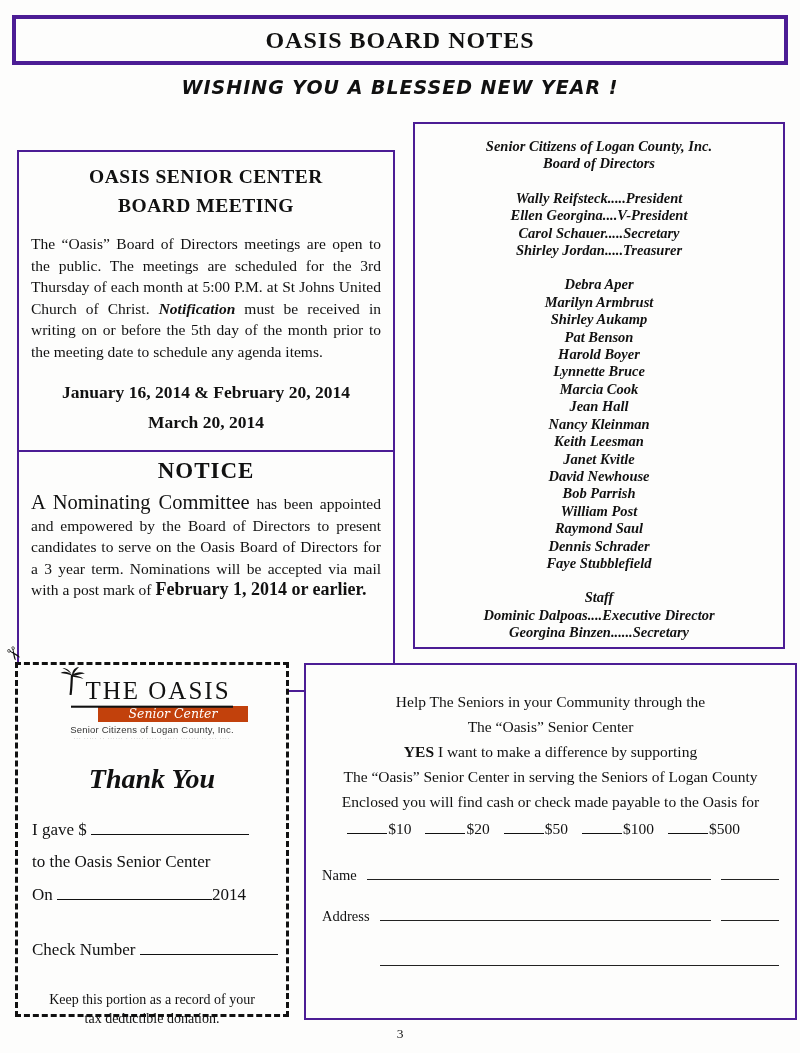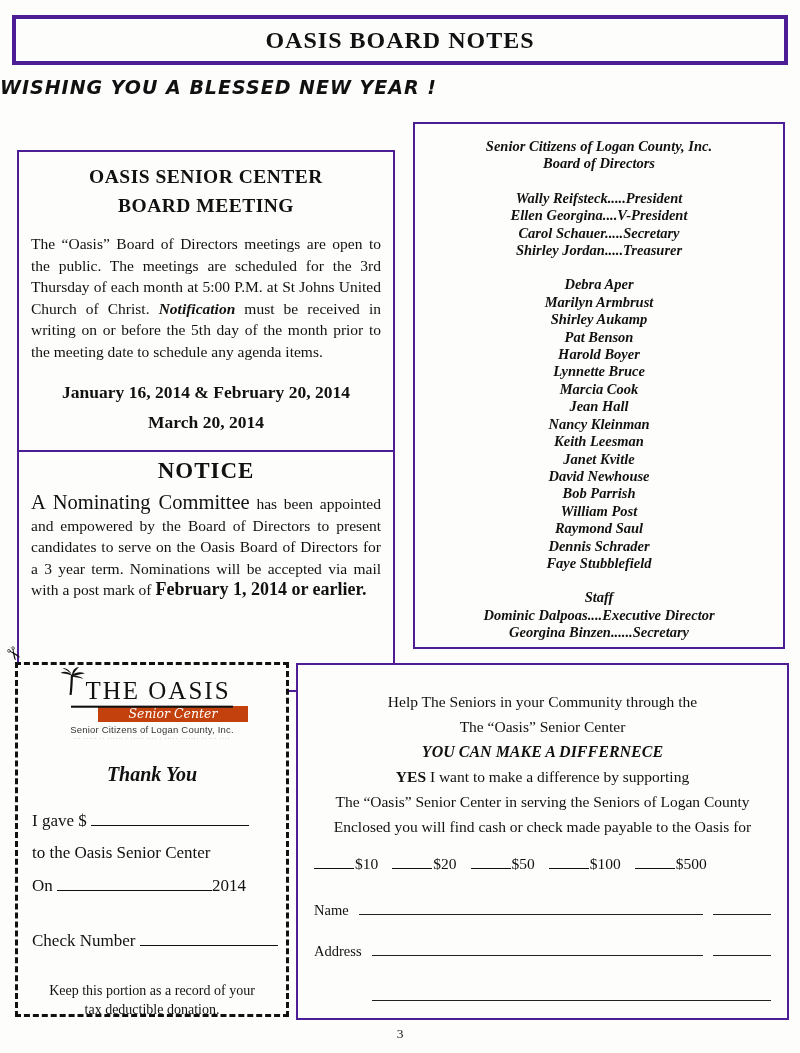--- a/index.html
+++ b/index.html
@@ -7,21 +7,21 @@
     position:relative;width:800px;height:1053px;margin:0 auto;
     background:#fdfdfc;color:#111;overflow:hidden;
     font-family:"Liberation Serif","DejaVu Serif",serif;
   }
   .box{position:absolute;border:2px solid #4c1d95;background:#fdfdfc;box-sizing:border-box;}
 
   
   #title-box{left:12px;top:15px;width:776px;height:50px;border-width:4px;
     display:flex;align-items:center;justify-content:center;}
   #title-box .t{font-size:24px;font-weight:bold;letter-spacing:1px;}
-  #greeting{position:absolute;left:0;top:76px;width:800px;
+  #greeting{position:absolute;left:0;top:76px;width:800px;text-align:center;
     font-family:"DejaVu Sans","Liberation Sans",sans-serif;
     font-style:italic;font-weight:bold;font-size:19px;letter-spacing:1px;}
 
   
   #meeting-box{left:17px;top:122px;width:378px;height:315px;padding:10px 12px 0 12px;margin-top:28px;}
   #meeting-box .h{ text-align:center;font-weight:bold;font-size:19.5px;line-height:29px;letter-spacing:.5px;}
   #meeting-box .p{margin-top:13px;font-size:15.5px;line-height:21.5px;text-align:justify;}
   #meeting-box .p .em{font-weight:bold;font-style:italic;}
   #meeting-box .dates{margin-top:15px;text-align:center;font-weight:bold;font-size:17.5px;line-height:30px;}
 
@@ -45,32 +45,32 @@
   .logo .palm{position:absolute;left:8px;top:-10px;}
   .logo .wordmark{display:inline-block;font-size:25px;letter-spacing:2px;
     border-bottom:2px solid #111;padding:0 2px 0 14px;transform:scaleY(1.05);}
   .logo .banner{width:150px;margin:-1px 0 0 46px;background:#c2410c;color:#fff;
     font-style:italic;font-size:12.5px;line-height:16px;text-align:center;
     font-family:"DejaVu Serif",serif;}
   .logo .orgline{margin-top:2px;font-family:"Liberation Sans",sans-serif;
     font-size:9.5px;color:#333;letter-spacing:.2px;}
   .logo .fineprint{font-family:"Liberation Sans",sans-serif;font-size:5px;color:#777;
     letter-spacing:1px;line-height:6px;filter:blur(.3px);}
-  #coupon-box .thanks{margin-top:22px;text-align:center;font-weight:bold;font-style:italic;font-size:20px;}
+  #coupon-box .thanks{margin-top:22px;text-align:center;font-weight:bold;font-style:italic;font-size:28px;}
   .cline{margin:24px 2px 0 2px;font-size:17px;white-space:nowrap;}
   .cline.tight{margin-top:12px;}
   .uline{display:inline-block;border-bottom:1.5px solid #111;height:15px;vertical-align:baseline;}
   #coupon-box .keep{margin-top:30px;text-align:center;font-size:14px;line-height:19px;}
 
   
-  #form-box{left:296px;top:663px;width:493px;height:357px;padding:24px 16px 0 16px;}
+  #form-box{left:304px;top:663px;width:493px;height:357px;padding:24px 16px 0 16px;}
   #form-box .fl{text-align:center;font-size:15.5px;line-height:25px;}
   #form-box .fl.slogan{font-weight:bold;font-style:italic;font-size:16px;}
   #form-box .fl .yes{font-weight:bold;}
-  #amounts{margin-top:12px;font-size:15.5px;line-height:25px;white-space:nowrap;}
+  #amounts{text-align:center;margin-top:2px;font-size:15.5px;line-height:25px;white-space:nowrap;}
   #amounts .blank{display:inline-block;width:40px;border-bottom:1.5px solid #111;height:14px;margin-right:1px;}
   #amounts .amt{margin-right:14px;}
   .frow{display:flex;align-items:baseline;font-size:14.5px;margin-top:24px;}
   .frow .lbl{flex:0 0 auto;margin-right:10px;}
   .frow .long{flex:1 1 auto;border-bottom:1.5px solid #222;height:14px;}
   .frow .short{flex:0 0 58px;border-bottom:1.5px solid #222;height:14px;margin-left:10px;}
   .frow.extra{margin-top:26px;padding-left:58px;}
 
   #page-number{position:absolute;left:0;top:1026px;width:800px;text-align:center;font-size:13.5px;}
 </style>
@@ -162,21 +162,20 @@
     <div class="cline" style="margin-top:34px;"><span>Check Number</span> <span class="uline" style="width:138px;"></span></div>
     <div class="keep">
       <div>Keep this portion as a record of your</div>
       <div>tax deductible donation.</div>
     </div>
   </div>
 
   <div id="form-box" class="box">
     <div class="fl">Help The Seniors in your Community through the</div>
     <div class="fl">The “Oasis” Senior Center</div>
-    <div class="fl slogan">YOU CAN MAKE A DIFFERNECE</div>
     <div class="fl"><span class="yes">YES</span><span> I want to make a difference by supporting</span></div>
     <div class="fl">The “Oasis” Senior Center in serving the Seniors of Logan County</div>
     <div class="fl">Enclosed you will find cash or check made payable to the Oasis for</div>
     <div id="amounts"><span class="blank"></span><span class="amt">$10</span><span class="blank"></span><span class="amt">$20</span><span class="blank"></span><span class="amt">$50</span><span class="blank"></span><span class="amt">$100</span><span class="blank"></span><span class="amt">$500</span></div>
     <div class="frow">
       <span class="lbl">Name</span>
       <span class="long"></span>
       <span class="short"></span>
     </div>
     <div class="frow" style="margin-top:22px;">

